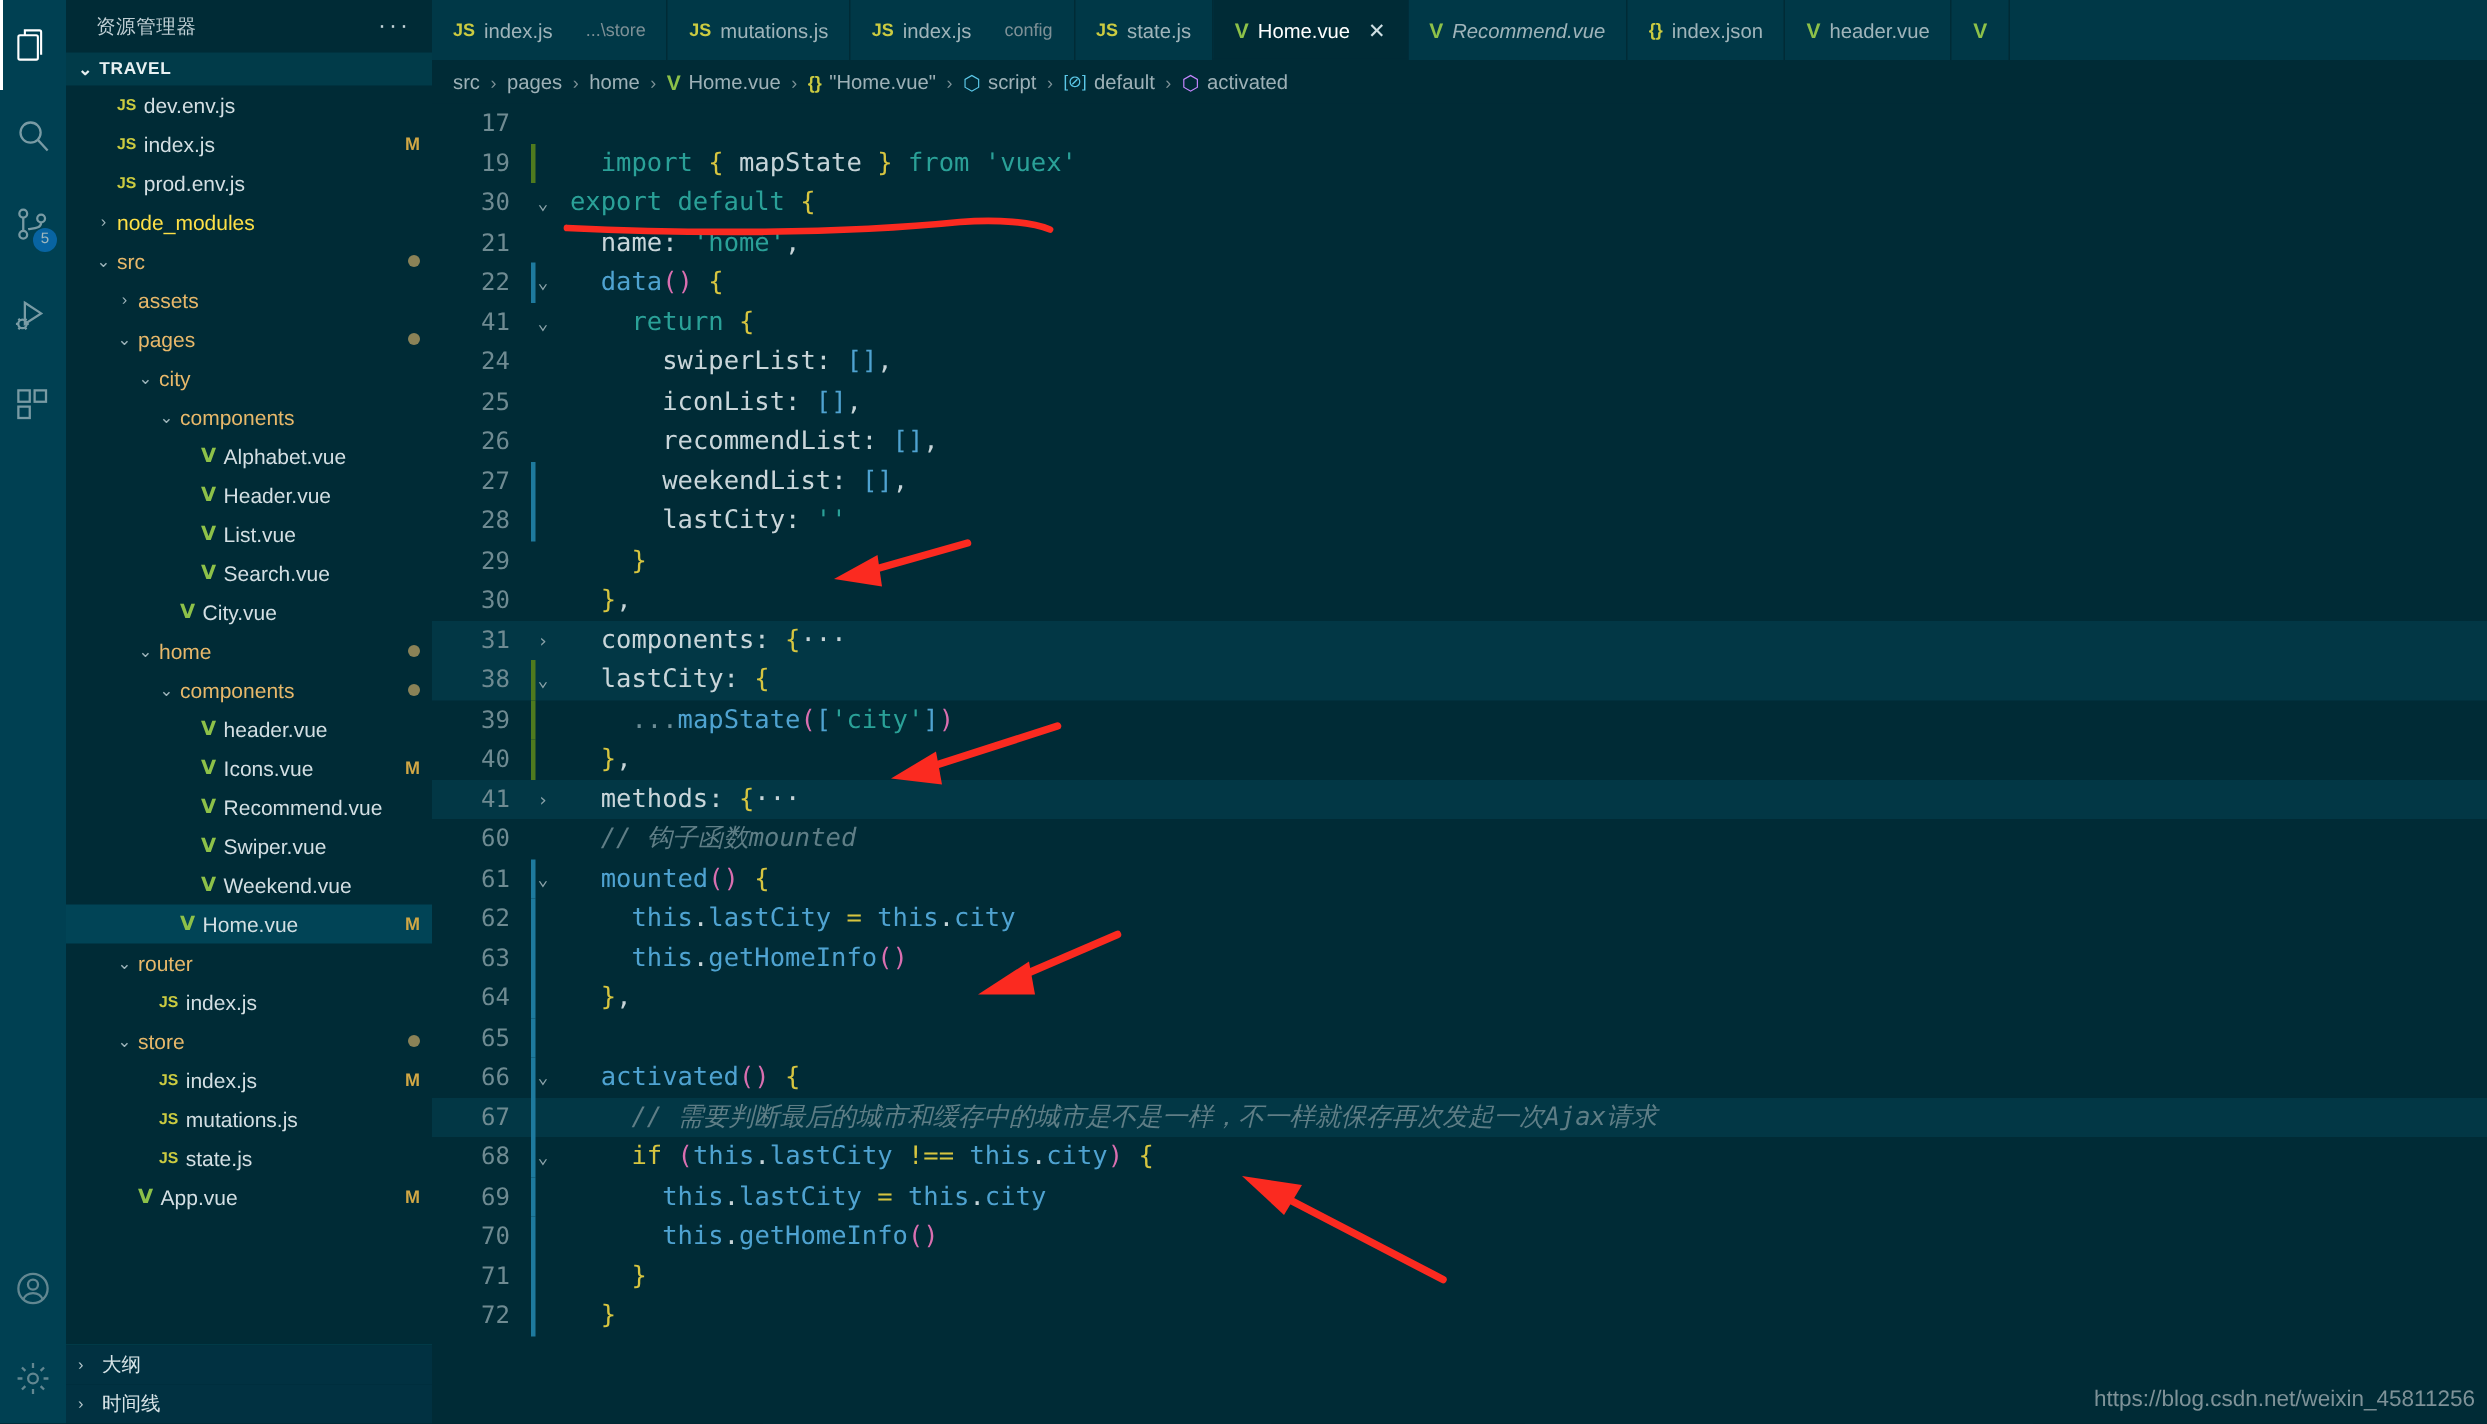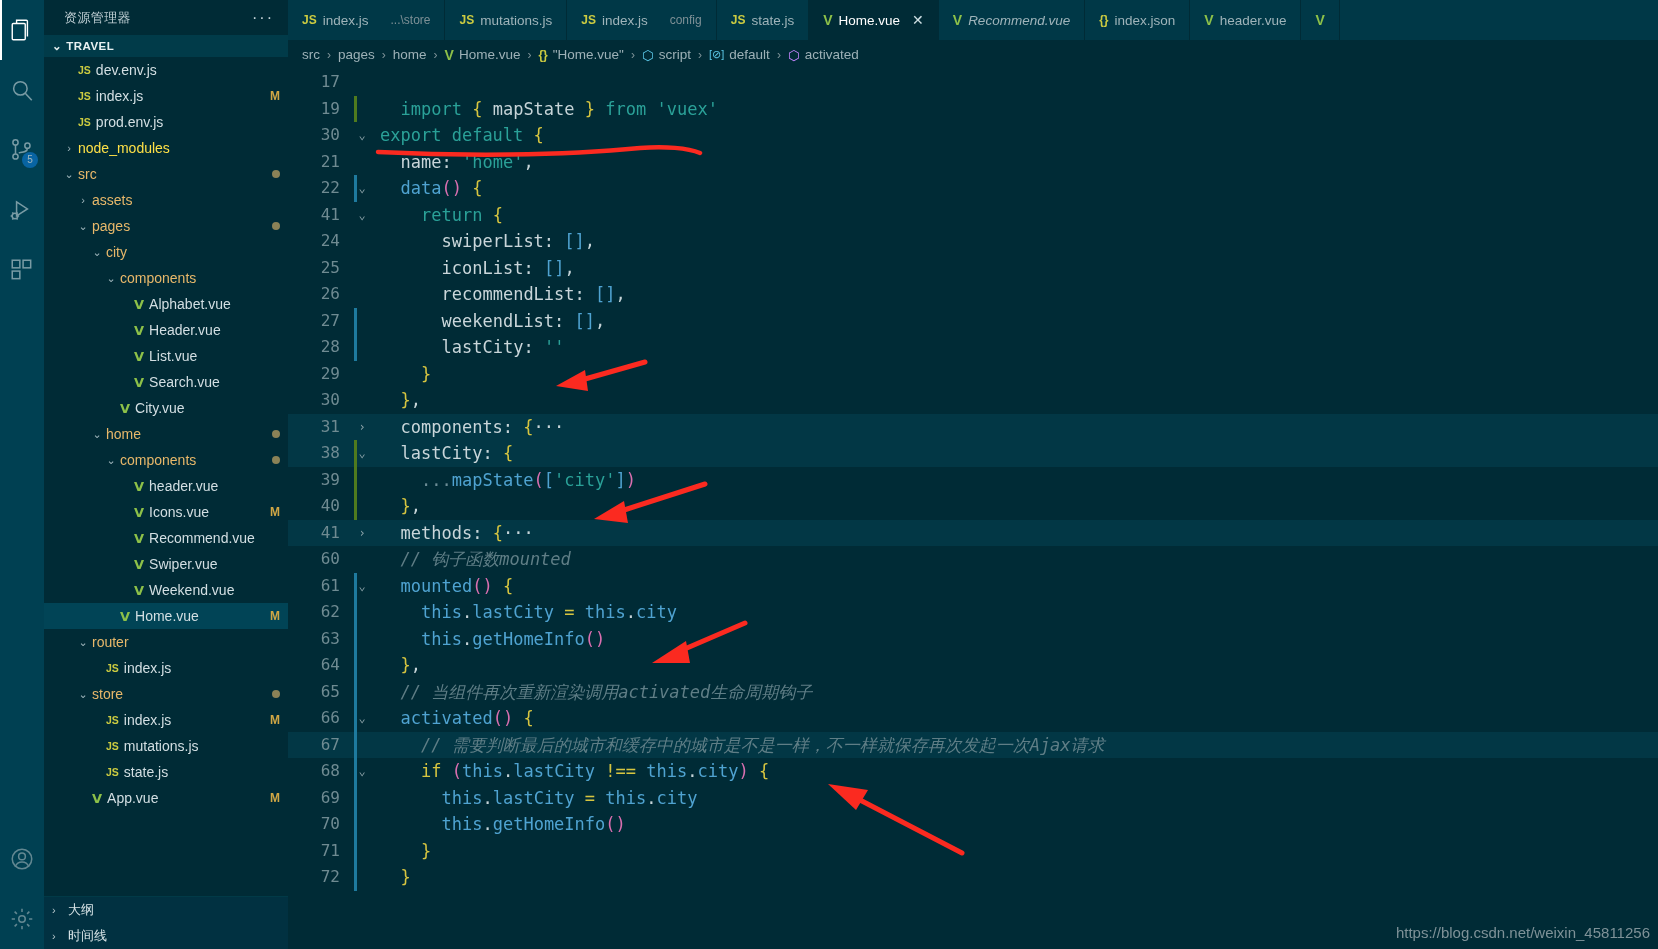--- a/index.html
+++ b/index.html
@@ -539,21 +539,21 @@
           <div class="cline hl"><span class="ln">31</span><span class="fold">›</span><span class="ctext"><span class="op"> </span><span class="op"> </span><span class="prop">components</span><span class="op">:</span><span class="op"> </span><span class="brc">{</span><span class="op">·</span><span class="op">·</span><span class="op">·</span></span></div>
           <div class="cline hl"><span class="ln">38</span><span class="fold">⌄</span><span class="gutter-bar change-green" style="left: 66px; top: 0px; bottom: 0px;"></span><span class="ctext"><span class="op"> </span><span class="op"> </span><span class="prop">lastCity</span><span class="op">:</span><span class="op"> </span><span class="brc">{</span></span></div>
           <div class="cline"><span class="ln">39</span><span class="fold"></span><span class="gutter-bar change-green" style="left: 66px; top: 0px; bottom: 0px;"></span><span class="ctext"><span class="op"> </span><span class="op"> </span><span class="op"> </span><span class="op"> </span><span class="dots3">...</span><span class="fn">mapState</span><span class="brp">(</span><span class="brb">[</span><span class="str">'city'</span><span class="brb">]</span><span class="brp">)</span></span></div>
           <div class="cline"><span class="ln">40</span><span class="fold"></span><span class="gutter-bar change-green" style="left: 66px; top: 0px; bottom: 0px;"></span><span class="ctext"><span class="op"> </span><span class="op"> </span><span class="brc">}</span><span class="op">,</span></span></div>
           <div class="cline hl"><span class="ln">41</span><span class="fold">›</span><span class="ctext"><span class="op"> </span><span class="op"> </span><span class="prop">methods</span><span class="op">:</span><span class="op"> </span><span class="brc">{</span><span class="op">·</span><span class="op">·</span><span class="op">·</span></span></div>
           <div class="cline"><span class="ln">60</span><span class="fold"></span><span class="ctext"><span class="cm">  // 钩子函数mounted</span></span></div>
           <div class="cline"><span class="ln">61</span><span class="fold">⌄</span><span class="gutter-bar change-blue" style="left: 66px; top: 0px; bottom: 0px;"></span><span class="ctext"><span class="op"> </span><span class="op"> </span><span class="fn">mounted</span><span class="brp">(</span><span class="brp">)</span><span class="op"> </span><span class="brc">{</span></span></div>
           <div class="cline"><span class="ln">62</span><span class="fold"></span><span class="gutter-bar change-blue" style="left: 66px; top: 0px; bottom: 0px;"></span><span class="ctext"><span class="op"> </span><span class="op"> </span><span class="op"> </span><span class="op"> </span><span class="kw">this</span><span class="op">.</span><span class="kw">lastCity</span><span class="op"> </span><span class="opy">=</span><span class="op"> </span><span class="kw">this</span><span class="op">.</span><span class="kw">city</span></span></div>
           <div class="cline"><span class="ln">63</span><span class="fold"></span><span class="gutter-bar change-blue" style="left: 66px; top: 0px; bottom: 0px;"></span><span class="ctext"><span class="op"> </span><span class="op"> </span><span class="op"> </span><span class="op"> </span><span class="kw">this</span><span class="op">.</span><span class="fn">getHomeInfo</span><span class="brp">(</span><span class="brp">)</span></span></div>
           <div class="cline"><span class="ln">64</span><span class="fold"></span><span class="gutter-bar change-blue" style="left: 66px; top: 0px; bottom: 0px;"></span><span class="ctext"><span class="op"> </span><span class="op"> </span><span class="brc">}</span><span class="op">,</span></span></div>
-          <div class="cline"><span class="ln">65</span><span class="fold"></span><span class="gutter-bar change-blue" style="left: 66px; top: 0px; bottom: 0px;"></span><span class="ctext"><span class="cm">  // 当组件再次重新渲染调用activated生命周期钩子</span></span></div>
+          <div class="cline"><span class="ln">65</span><span class="fold"></span><span class="gutter-bar change-blue" style="left: 66px; top: 0px; bottom: 0px;"></span></div>
           <div class="cline"><span class="ln">66</span><span class="fold">⌄</span><span class="gutter-bar change-blue" style="left: 66px; top: 0px; bottom: 0px;"></span><span class="ctext"><span class="op"> </span><span class="op"> </span><span class="fn">activated</span><span class="brp">(</span><span class="brp">)</span><span class="op"> </span><span class="brc">{</span></span></div>
           <div class="cline hl"><span class="ln">67</span><span class="fold"></span><span class="gutter-bar change-blue" style="left: 66px; top: 0px; bottom: 0px;"></span><span class="ctext"><span class="cm">    // 需要判断最后的城市和缓存中的城市是不是一样，不一样就保存再次发起一次Ajax请求</span></span></div>
           <div class="cline"><span class="ln">68</span><span class="fold">⌄</span><span class="gutter-bar change-blue" style="left: 66px; top: 0px; bottom: 0px;"></span><span class="ctext"><span class="op"> </span><span class="op"> </span><span class="op"> </span><span class="op"> </span><span class="opy">if</span><span class="op"> </span><span class="brp">(</span><span class="kw">this</span><span class="op">.</span><span class="kw">lastCity</span><span class="op"> </span><span class="opy">!==</span><span class="op"> </span><span class="kw">this</span><span class="op">.</span><span class="kw">city</span><span class="brp">)</span><span class="op"> </span><span class="brc">{</span></span></div>
           <div class="cline"><span class="ln">69</span><span class="fold"></span><span class="gutter-bar change-blue" style="left: 66px; top: 0px; bottom: 0px;"></span><span class="ctext"><span class="op"> </span><span class="op"> </span><span class="op"> </span><span class="op"> </span><span class="op"> </span><span class="op"> </span><span class="kw">this</span><span class="op">.</span><span class="kw">lastCity</span><span class="op"> </span><span class="opy">=</span><span class="op"> </span><span class="kw">this</span><span class="op">.</span><span class="kw">city</span></span></div>
           <div class="cline"><span class="ln">70</span><span class="fold"></span><span class="gutter-bar change-blue" style="left: 66px; top: 0px; bottom: 0px;"></span><span class="ctext"><span class="op"> </span><span class="op"> </span><span class="op"> </span><span class="op"> </span><span class="op"> </span><span class="op"> </span><span class="kw">this</span><span class="op">.</span><span class="fn">getHomeInfo</span><span class="brp">(</span><span class="brp">)</span></span></div>
           <div class="cline"><span class="ln">71</span><span class="fold"></span><span class="gutter-bar change-blue" style="left: 66px; top: 0px; bottom: 0px;"></span><span class="ctext"><span class="op"> </span><span class="op"> </span><span class="op"> </span><span class="op"> </span><span class="brc">}</span></span></div>
           <div class="cline"><span class="ln">72</span><span class="fold"></span><span class="gutter-bar change-blue" style="left: 66px; top: 0px; bottom: 0px;"></span><span class="ctext"><span class="op"> </span><span class="op"> </span><span class="brc">}</span></span></div>
         </div>
     </div>
   </div>

